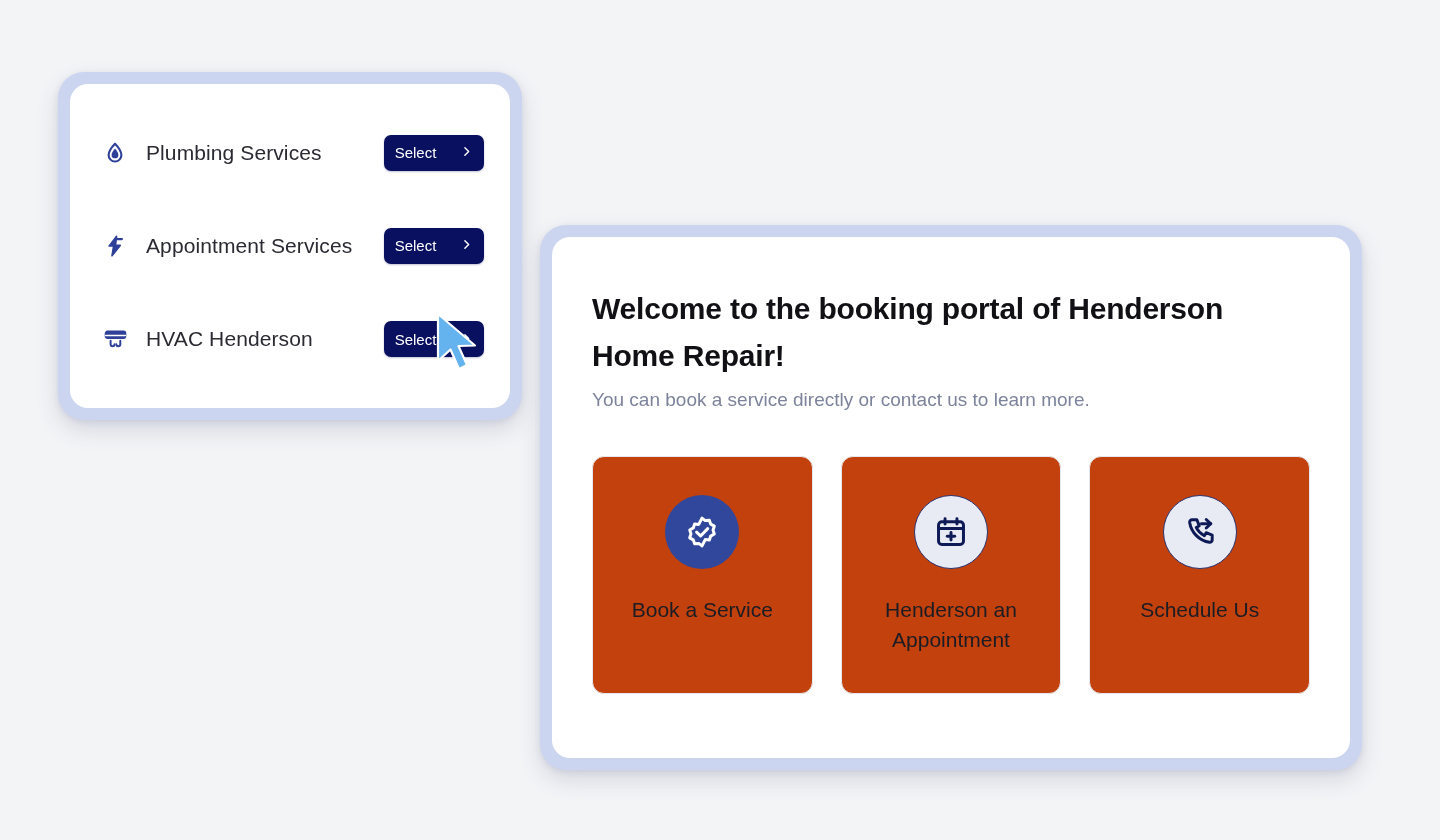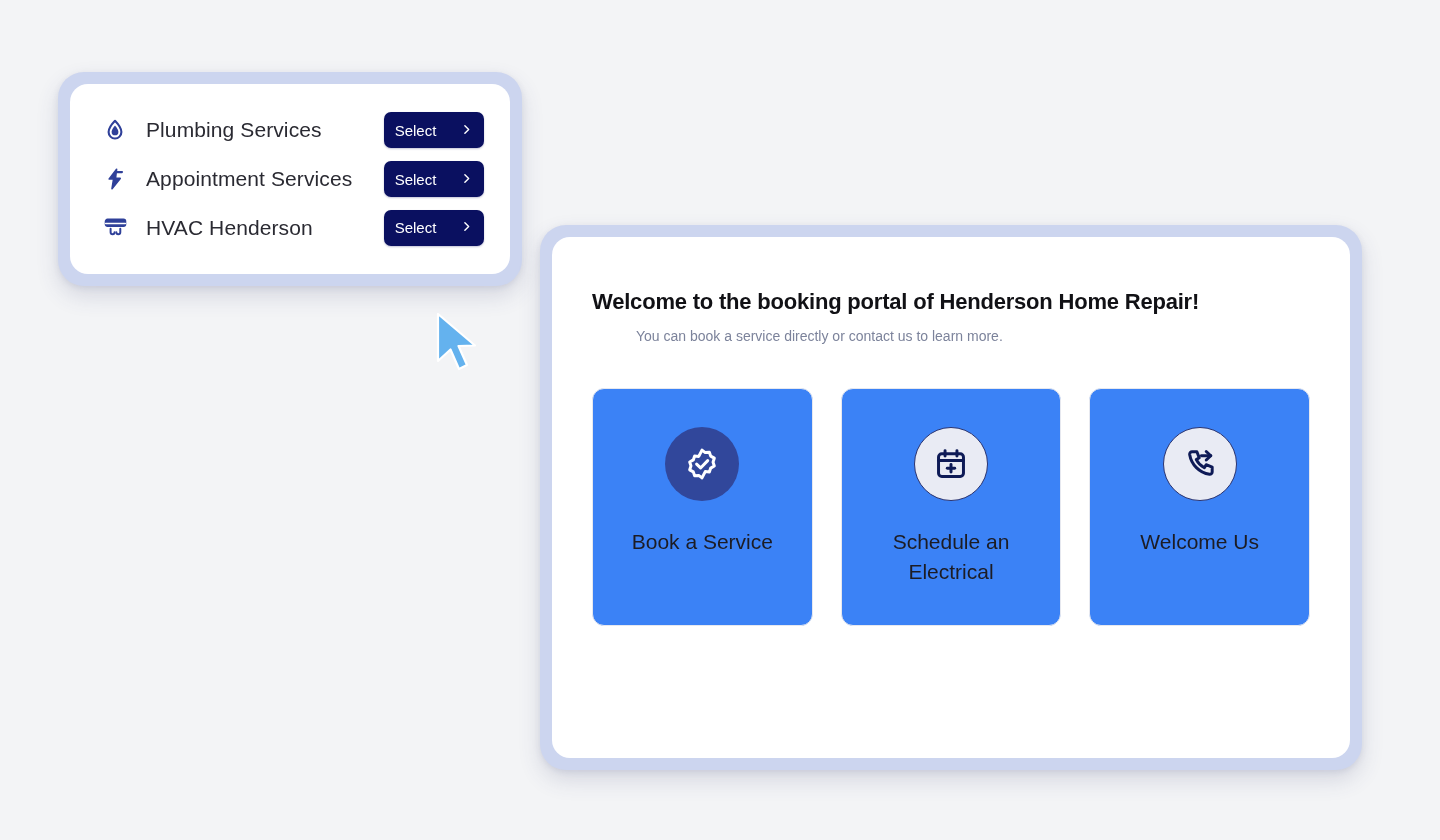--- a/index.html
+++ b/index.html
@@ -33,21 +33,21 @@
     height: 100%;
     background: #ffffff;
     border-radius: 18px;
   }
 
   
   #services-panel {
     left: 58px;
     top: 72px;
     width: 464px;
-    height: 214px;
+    height: 348px;
   }
   #services-list {
     height: 100%;
     padding: 22px 26px 22px 26px;
     display: flex;
     flex-direction: column;
     justify-content: space-around;
   }
   .service-row {
     display: flex;
@@ -125,44 +125,43 @@
   }
   #brand-logo {
     flex: 0 0 auto;
     width: 200px;
     padding-top: 18px;
   }
   #brand-logo svg { display: block; width: 200px; height: auto; }
 
   #welcome-text { flex: 1 1 auto; padding-top: 6px; }
   #welcome-title {
-    font-size: 22px;
+    font-size: 30px;
     font-weight: bold;
     color: #111115;
     line-height: 1.58;
     letter-spacing: -0.2px;
   }
   #welcome-sub {
     margin-top: 6px;
-    font-size: 14px;
+    font-size: 19px;
     color: #7c839b;
     line-height: 1.47;
-    margin-left: 44px;
   }
 
   
   #action-cards {
     display: flex;
     gap: 28px;
     margin-top: 42px;
   }
   .action-card {
     flex: 1 1 0;
     height: 238px;
-    background: #3b82f6;
+    background: #c2410c;
     border: 1px solid #e6e8ef;
     border-radius: 12px;
     display: flex;
     flex-direction: column;
     align-items: center;
     padding-top: 38px;
     cursor: pointer;
   }
   .action-circle {
     width: 74px;
@@ -295,32 +294,32 @@
           <div class="action-circle outlined">
             <svg width="34" height="34" viewBox="0 0 24 24" fill="none" stroke="currentColor" stroke-width="2.1" stroke-linecap="round" stroke-linejoin="round">
               <rect x="3.2" y="4.8" width="17.6" height="16" rx="2.3"></rect>
               <path d="M3.2 9.6 H20.8"></path>
               <path d="M7.8 2.6 V6.4"></path>
               <path d="M16.2 2.6 V6.4"></path>
               <path d="M12 12.4 V17.6"></path>
               <path d="M9.4 15 H14.6"></path>
             </svg>
           </div>
-          <div class="action-label">Schedule an Electrical</div>
+          <div class="action-label">Henderson an Appointment</div>
         </div>
 
         <div class="action-card">
           <div class="action-circle outlined">
             <svg width="34" height="34" viewBox="0 0 24 24" fill="none" stroke="currentColor" stroke-width="2.1" stroke-linecap="round" stroke-linejoin="round">
               <path d="M6.4 3.4 h3.4 l1.7 4.25 -2.12 1.27 a13 13 0 0 0 5.7 5.7 l1.27 -2.12 4.25 1.7 v3.4 a1.7 1.7 0 0 1 -1.85 1.7 A17 17 0 0 1 4.7 5.25 1.7 1.7 0 0 1 6.4 3.4 Z"></path>
               <polyline points="16.4 3.2 19.6 6.2 16.4 9.2"></polyline>
               <path d="M13.0 6.2 H19.6"></path>
             </svg>
           </div>
-          <div class="action-label">Welcome Us</div>
+          <div class="action-label">Schedule Us</div>
         </div>
 
       </div>
 
     </div>
   </div>
 
 </div>
 
 </body></html>

